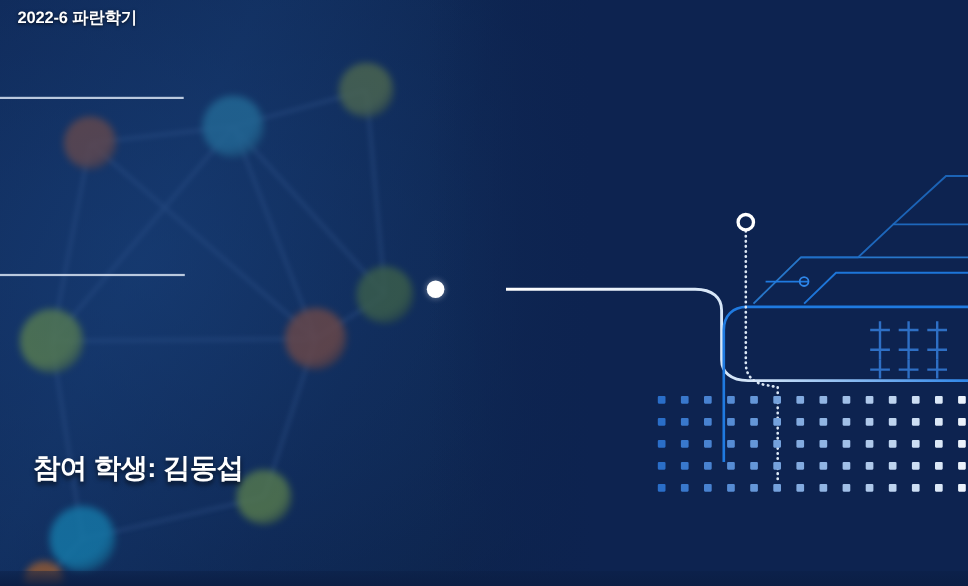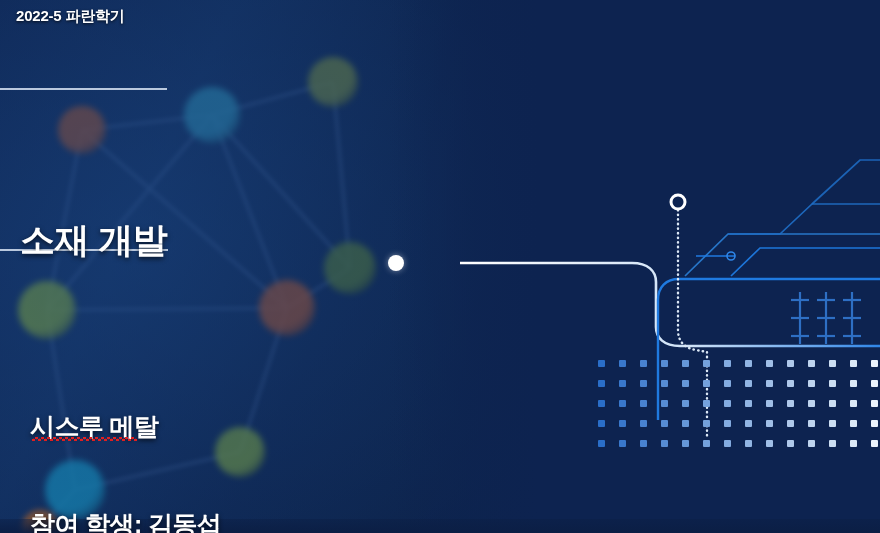--- a/index.html
+++ b/index.html
@@ -333,25 +333,23 @@
       <div class="dm-dot" style="left: 189px; top: 80px; background: rgb(175, 201, 235);"></div>
       <div class="dm-dot" style="left: 210px; top: 80px; background: rgb(190, 212, 239);"></div>
       <div class="dm-dot" style="left: 231px; top: 80px; background: rgb(204, 222, 243);"></div>
       <div class="dm-dot" style="left: 252px; top: 80px; background: rgb(219, 232, 247);"></div>
       <div class="dm-dot" style="left: 273px; top: 80px; background: rgb(234, 242, 251);"></div>
     </div>
 
   <div class="rule rule-top"></div>
   <div class="rule rule-bot"></div>
 
-  <div class="eyebrow">2022-5 파란학기</div>
+  <div class="eyebrow">2022-6 파란학기</div>
 
   <div class="title">
-    <span class="title-line">소재 개발</span>
   </div>
 
   <div class="meta">
-    <span class="meta-line spellcheck">시스루 메탈</span>
     <span class="meta-line">참여 학생: 김동섭</span>
     
   </div>
 
 </div>
 
 </body></html>

